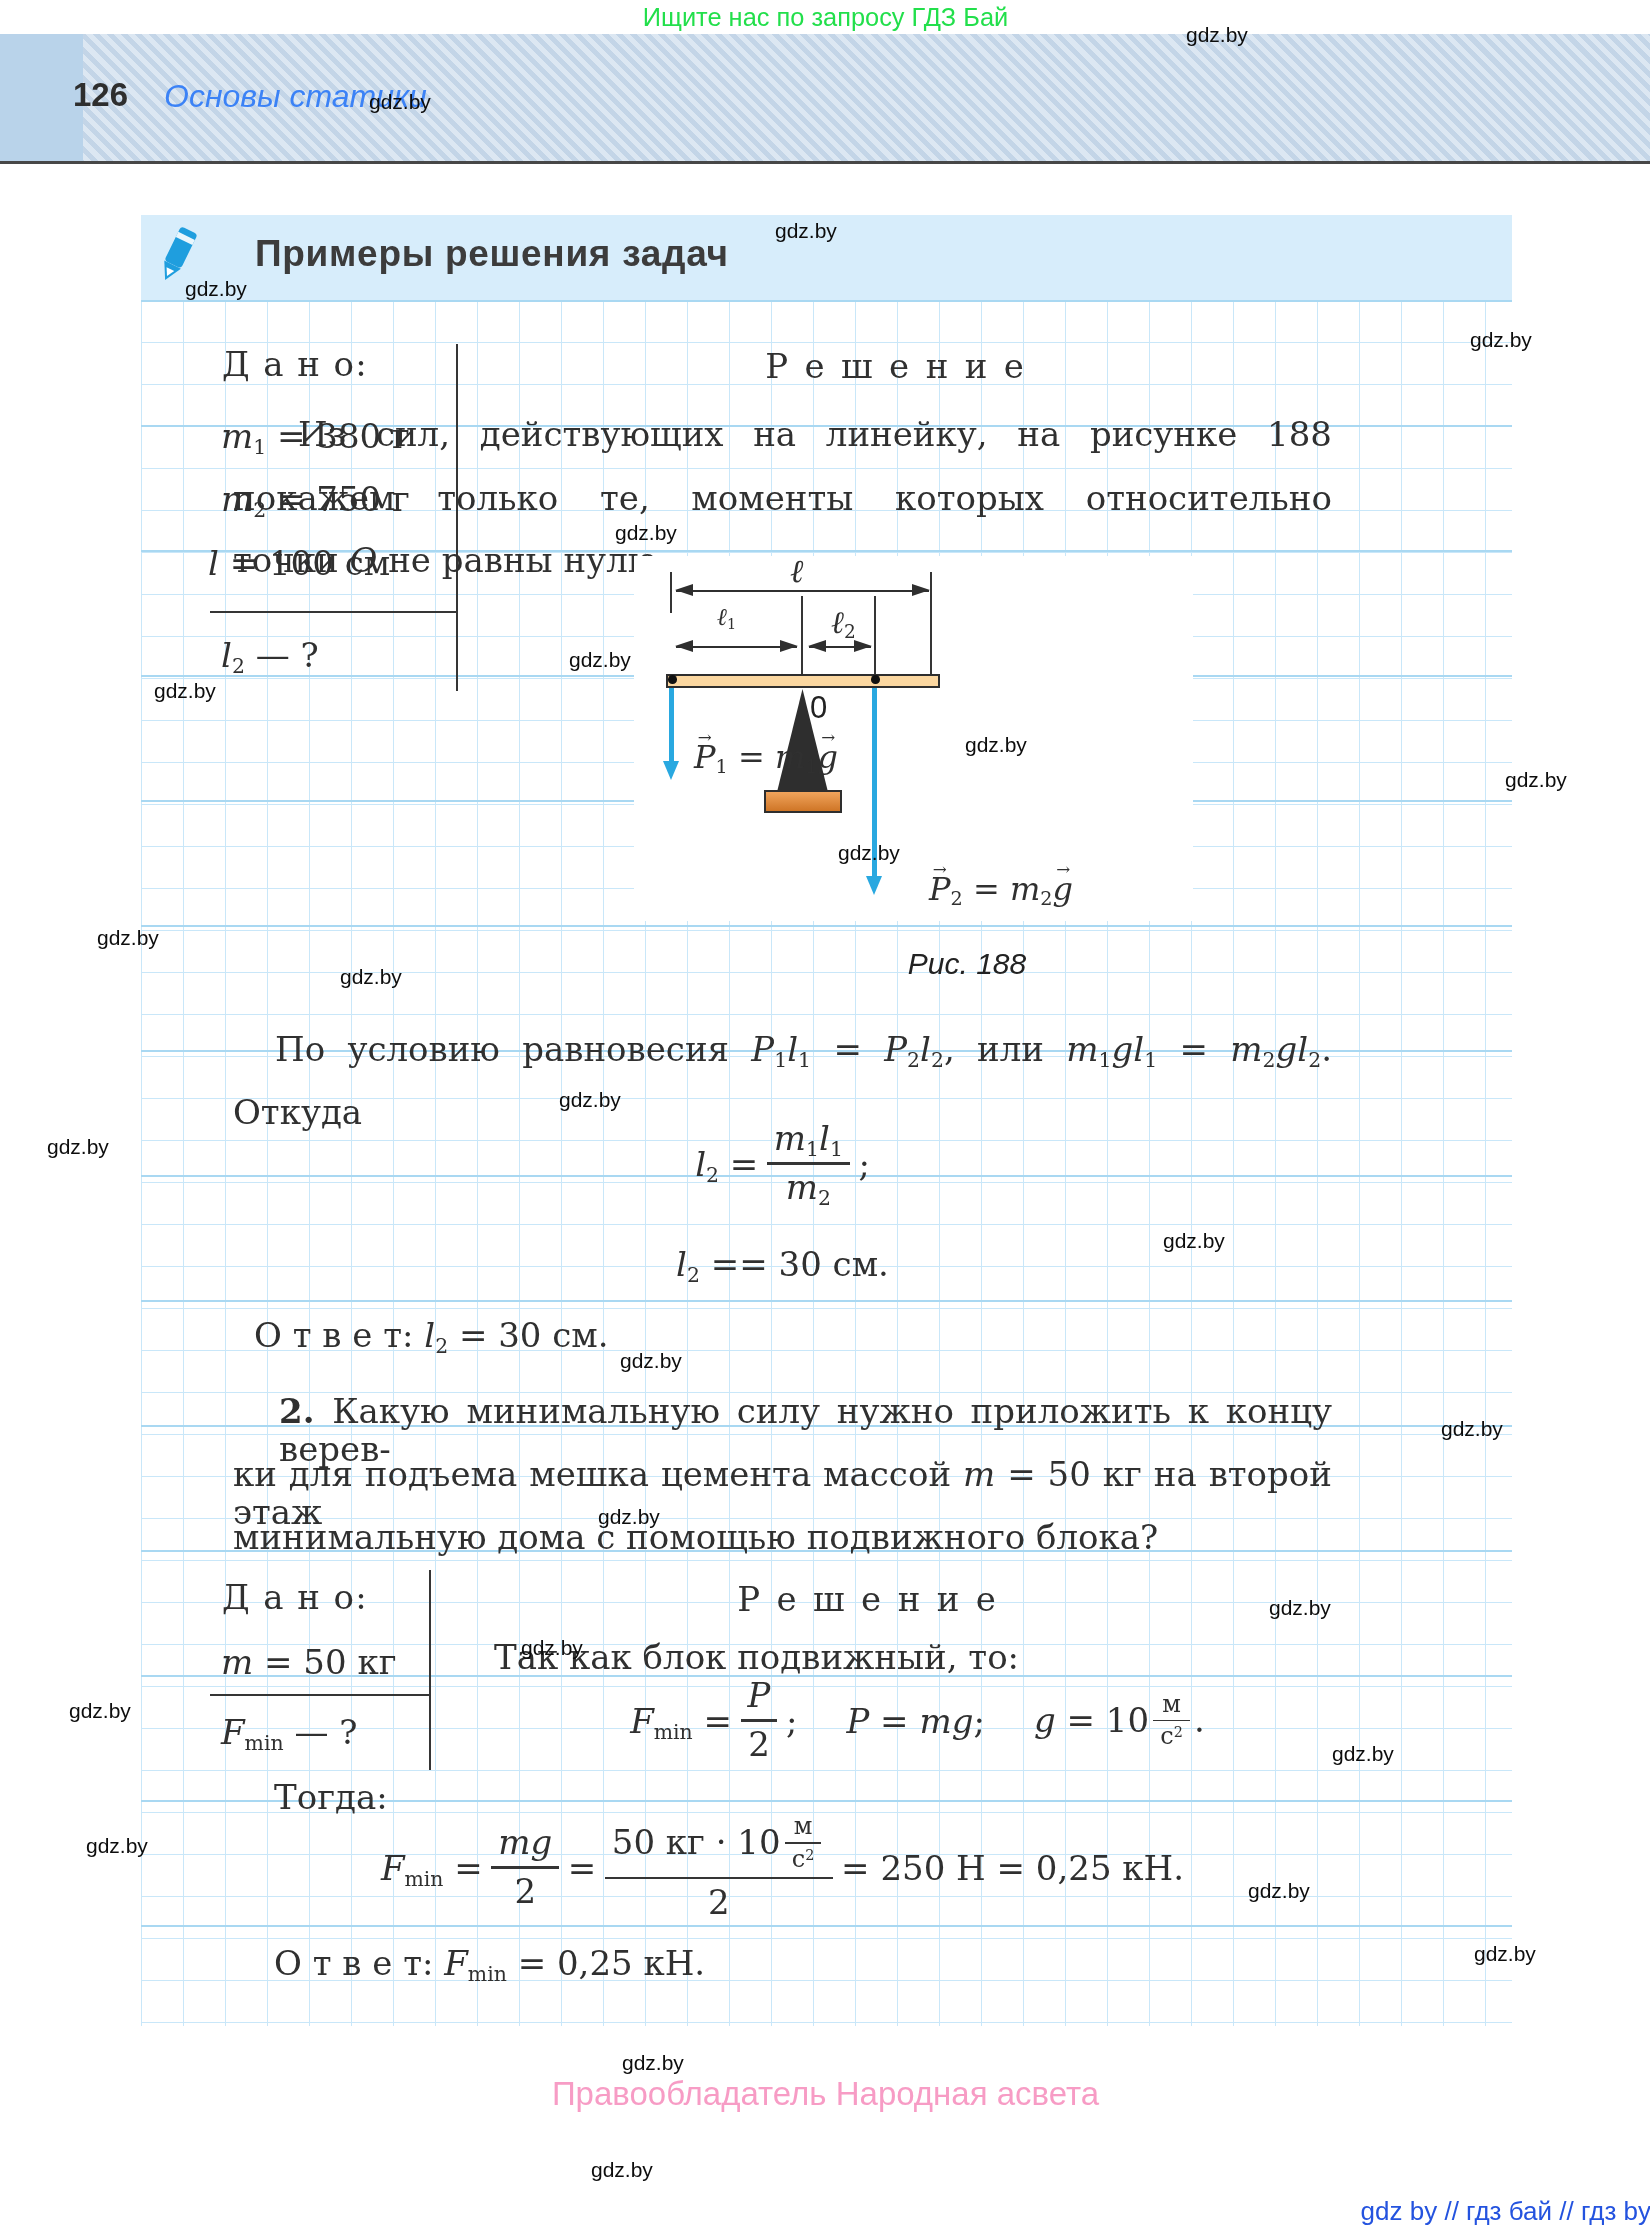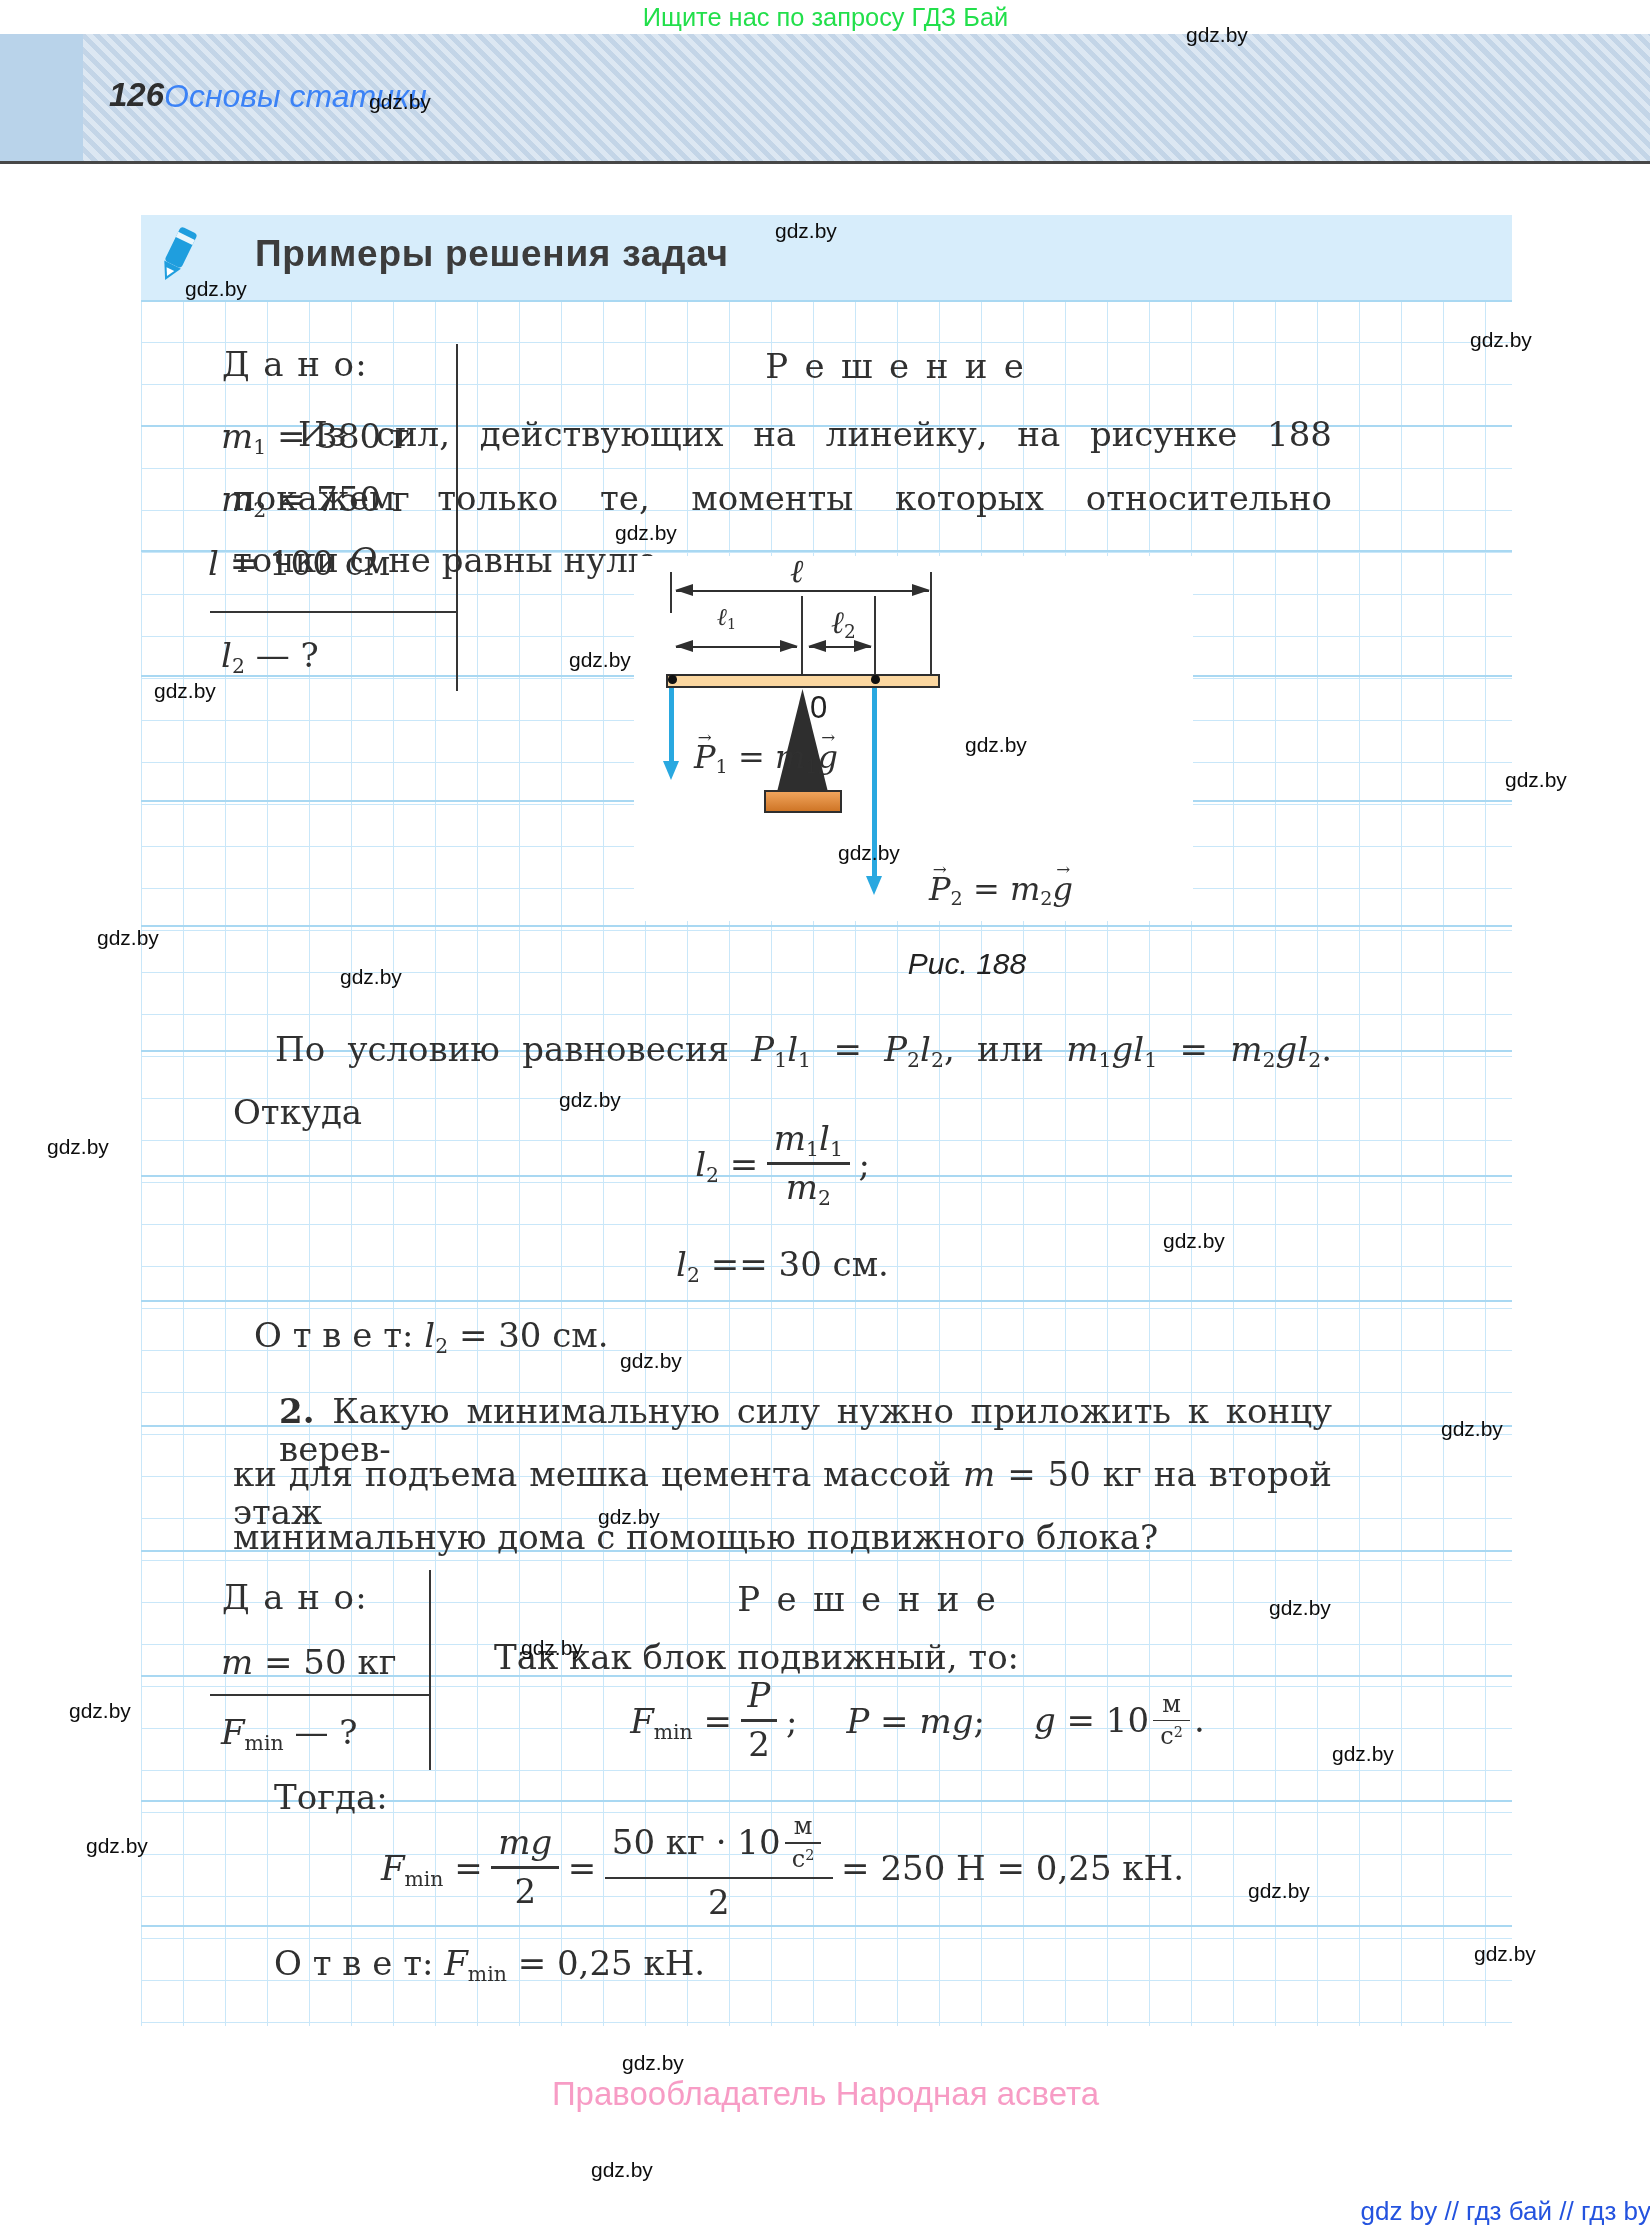--- a/index.html
+++ b/index.html
@@ -15,21 +15,21 @@
   
   .header-band{
     position:absolute;left:0;top:34px;width:1651px;height:127px;
     background:#cddded;
     background-image:repeating-linear-gradient(45deg,rgba(255,255,255,.30) 0 5px,rgba(170,192,216,.28) 5px 10px);
     border-bottom:3.5px solid #474747;
   }
   .header-strip{position:absolute;left:0;top:0;width:83px;height:127px;background:#b9d3ea;}
   .page-number{
     position:absolute;left:73px;top:76px;font-family:"Liberation Sans",sans-serif;
-    font-size:33px;font-weight:bold;font-style:italic;color:#2e2e2e;margin-left:36px;
+    font-size:33px;font-weight:bold;color:#2e2e2e;
   }
   .section-title{
     position:absolute;left:164px;top:78px;font-family:"Liberation Sans",sans-serif;
     font-size:32px;font-style:italic;color:#3b82f6;
   }
   
   .wm{
     position:absolute;font-family:"Liberation Sans",sans-serif;font-size:21px;
     color:#0d0d0d;white-space:nowrap;
   }

